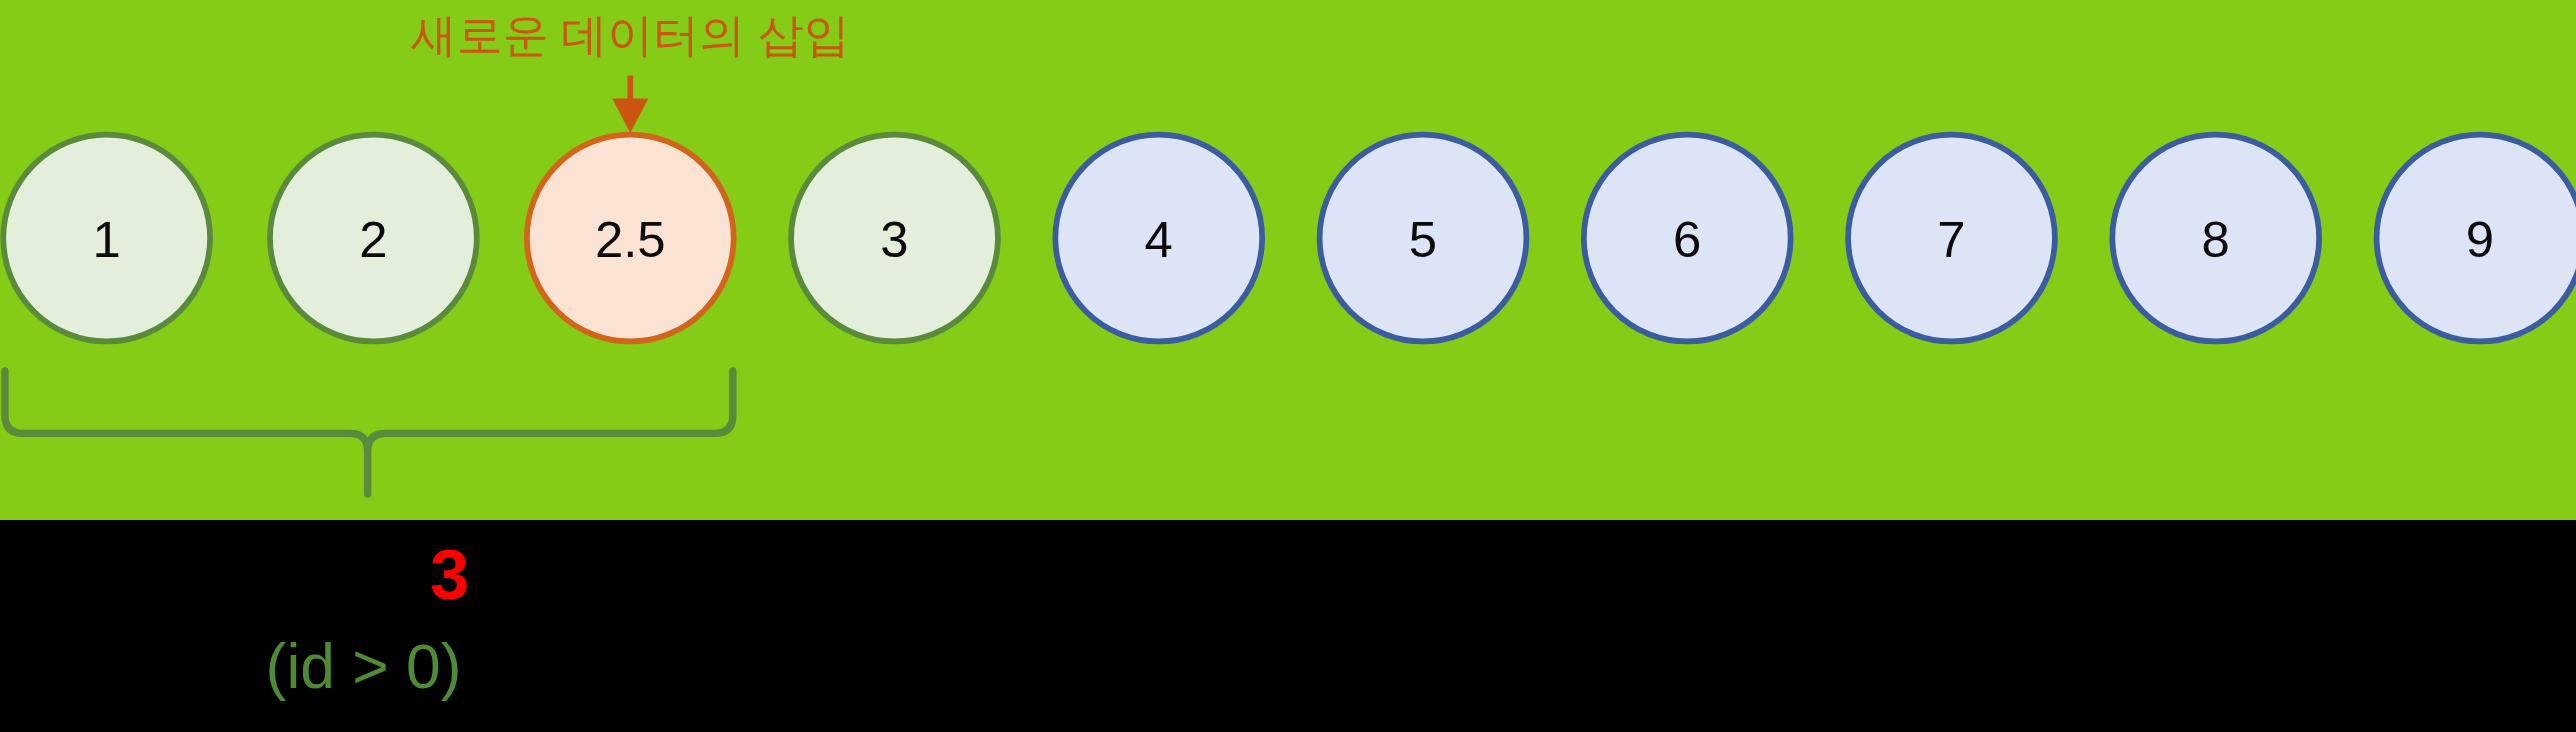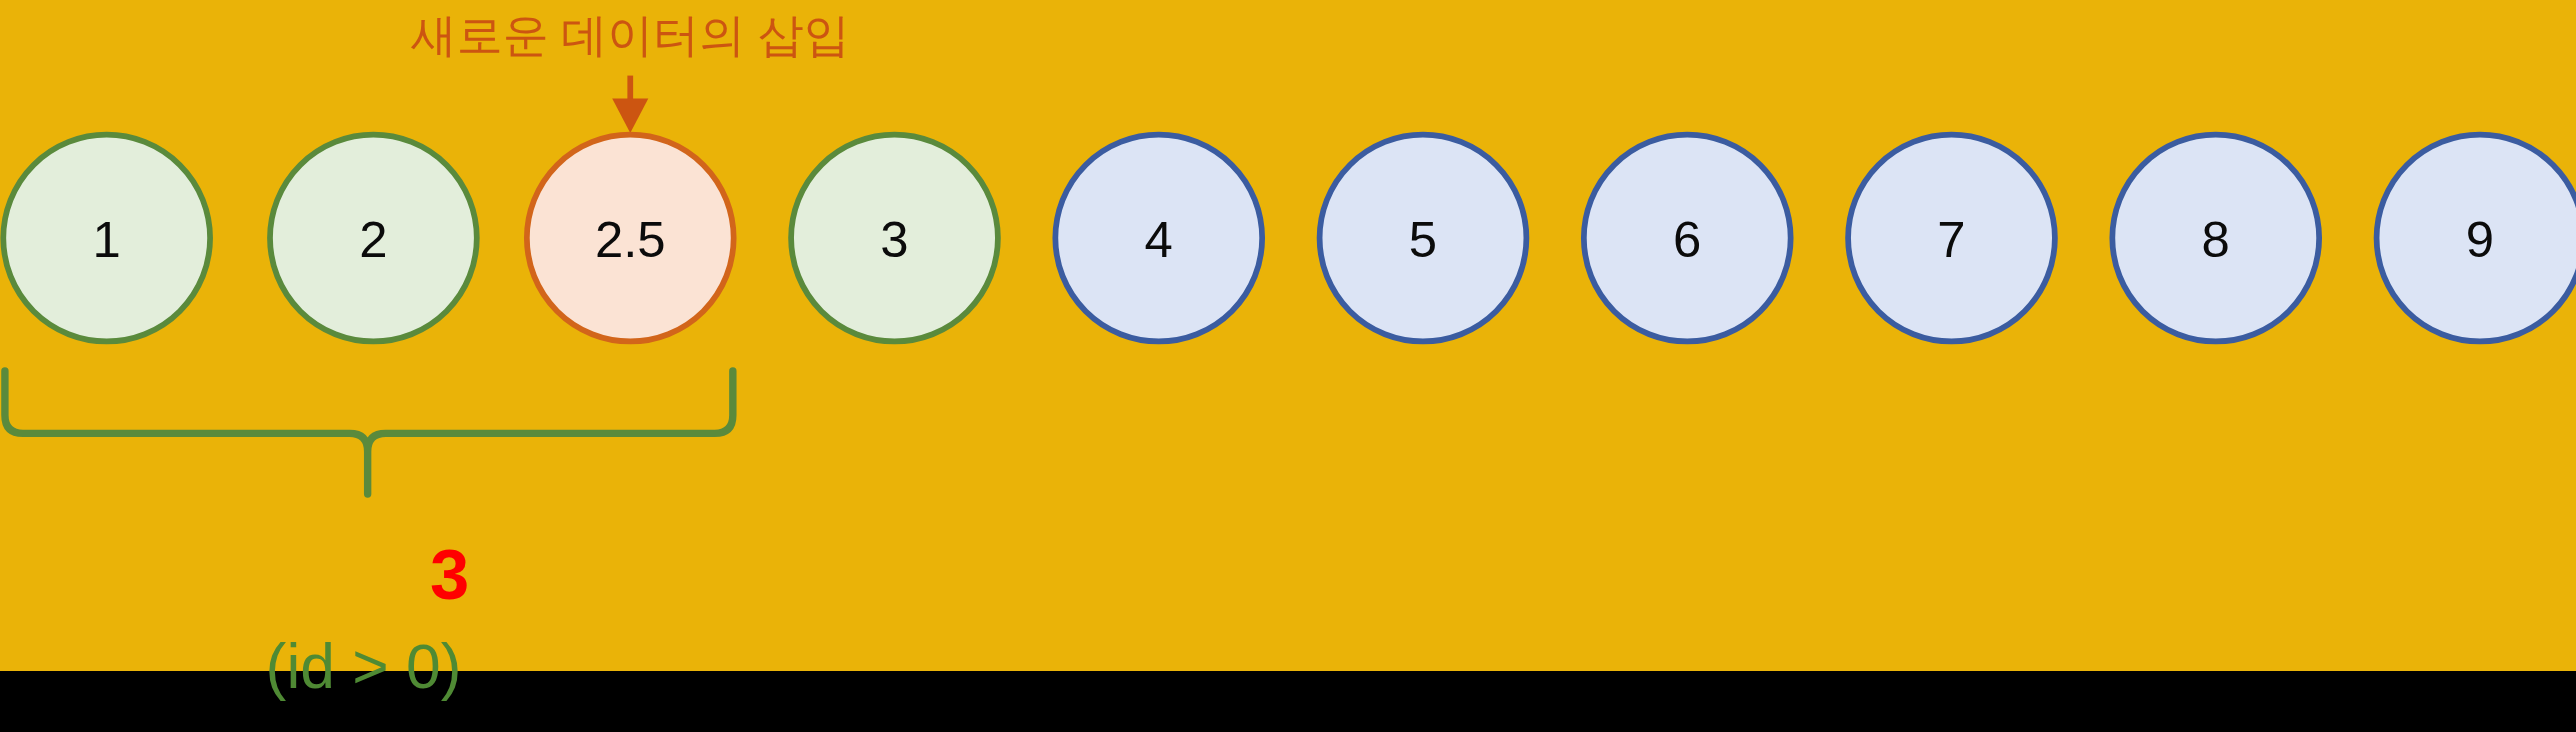--- a/index.html
+++ b/index.html
@@ -52,21 +52,21 @@
     font-family: "Liberation Sans", "DejaVu Sans", sans-serif;
     font-size: 76px;
     fill: #4f8a34;
     text-anchor: middle;
     dominant-baseline: alphabetic;
   }
 </style>
 </head>
 <body style="background: rgb(0, 0, 0);">
 
-<div id="stage" style="width: 2576px; height: 671px; background: #eab308;">
+<div id="stage" style="width: 2576px; height: 520px; background: #84cc16;">
 
   <svg class="svg-layer" viewBox="0 0 3139 893" xmlns="http://www.w3.org/2000/svg">
 
     <text class="insert-caption" id="insert-caption-text" x="768" y="62" fill="#cc5511">새로운 데이터의 삽입</text>
 
     <g>
       <line id="arrow-shaft" x1="768" y1="92" x2="768" y2="142" stroke="#cc5511" stroke-width="7"></line>
       <polygon id="arrow-head" points="768,162 746,120 790,120" fill="#cc5511"></polygon>
     </g>
 

